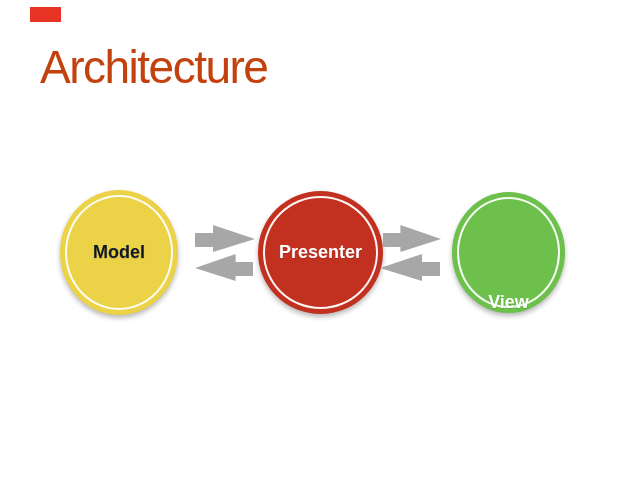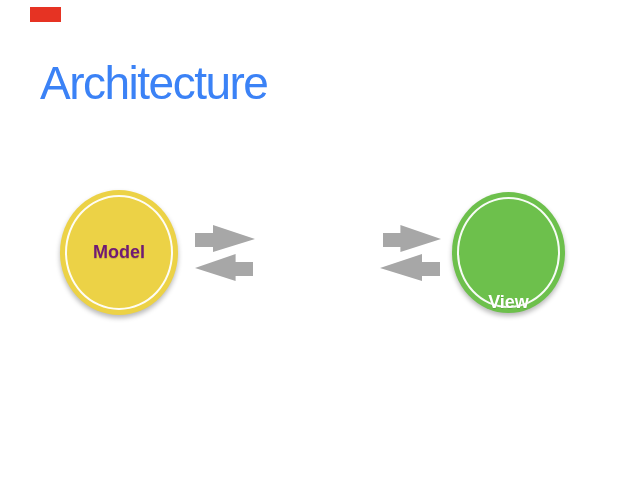--- a/index.html
+++ b/index.html
@@ -71,27 +71,31 @@
   .arrow-pv-right { left: 383px; top: 225px; width: 58px; height: 27px; }
   .arrow-pv-left  { left: 380px; top: 254px; width: 60px; height: 27px; }
 </style>
 </head>
 <body>
 
 <div class="slide">
 
   <div class="red-marker" style="background: rgb(230, 51, 35);"></div>
 
-  <h1 class="slide-title" style="color: #3b82f6; margin-top: 16px;">Architecture</h1>
+  <h1 class="slide-title" style="color: #c2410c;">Architecture</h1>
 
   <div class="node node-model" style="background: rgb(236, 210, 70);">
     <span class="inner-ring"></span>
-    <span class="node-label" style="color: #701a75;">Model</span>
+    <span class="node-label" style="color: #0f172a;">Model</span>
   </div>
 
+  <div class="node node-presenter" style="background: rgb(194, 49, 32);">
+    <span class="inner-ring"></span>
+    <span class="node-label" style="color: rgb(255, 255, 255);">Presenter</span>
+  </div>
 
   <div class="node node-view" style="background: rgb(109, 192, 76);">
     <span class="inner-ring"></span>
     <span class="node-label" style="color: rgb(255, 255, 255);">View</span>
   </div>
 
   <svg class="arrow arrow-mp-right" viewBox="0 0 60 27" preserveAspectRatio="none">
     <polygon points="0,8 18,8 18,0 60,14 18,27 18,22 0,22" fill="#a7a7a7"></polygon>
   </svg>
 

